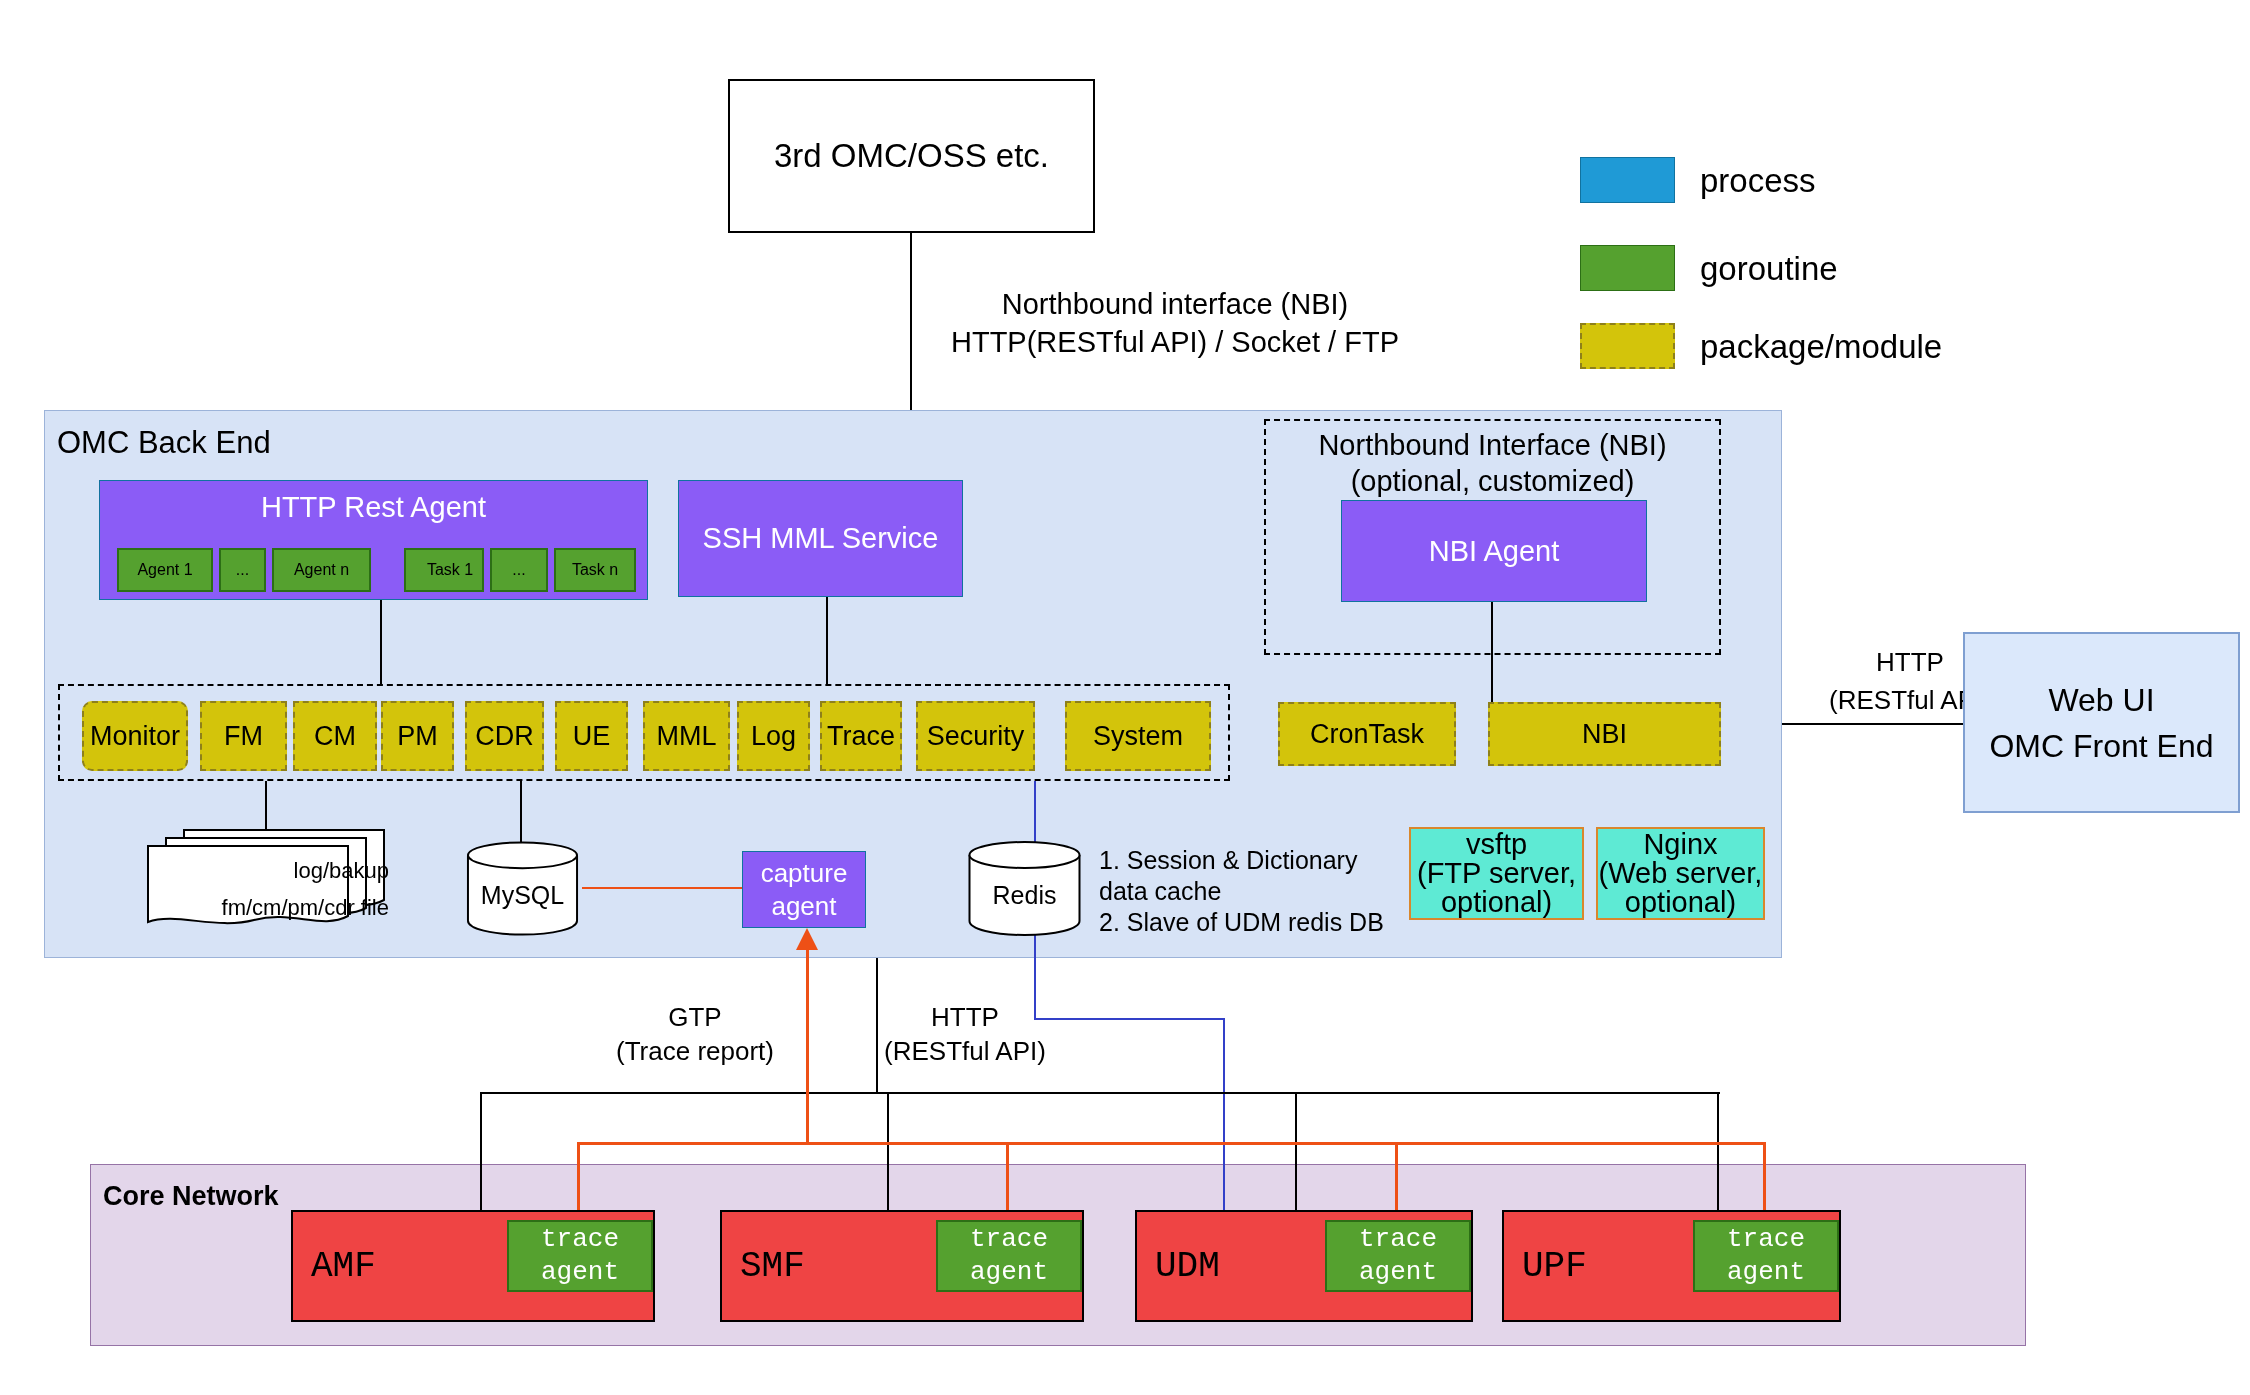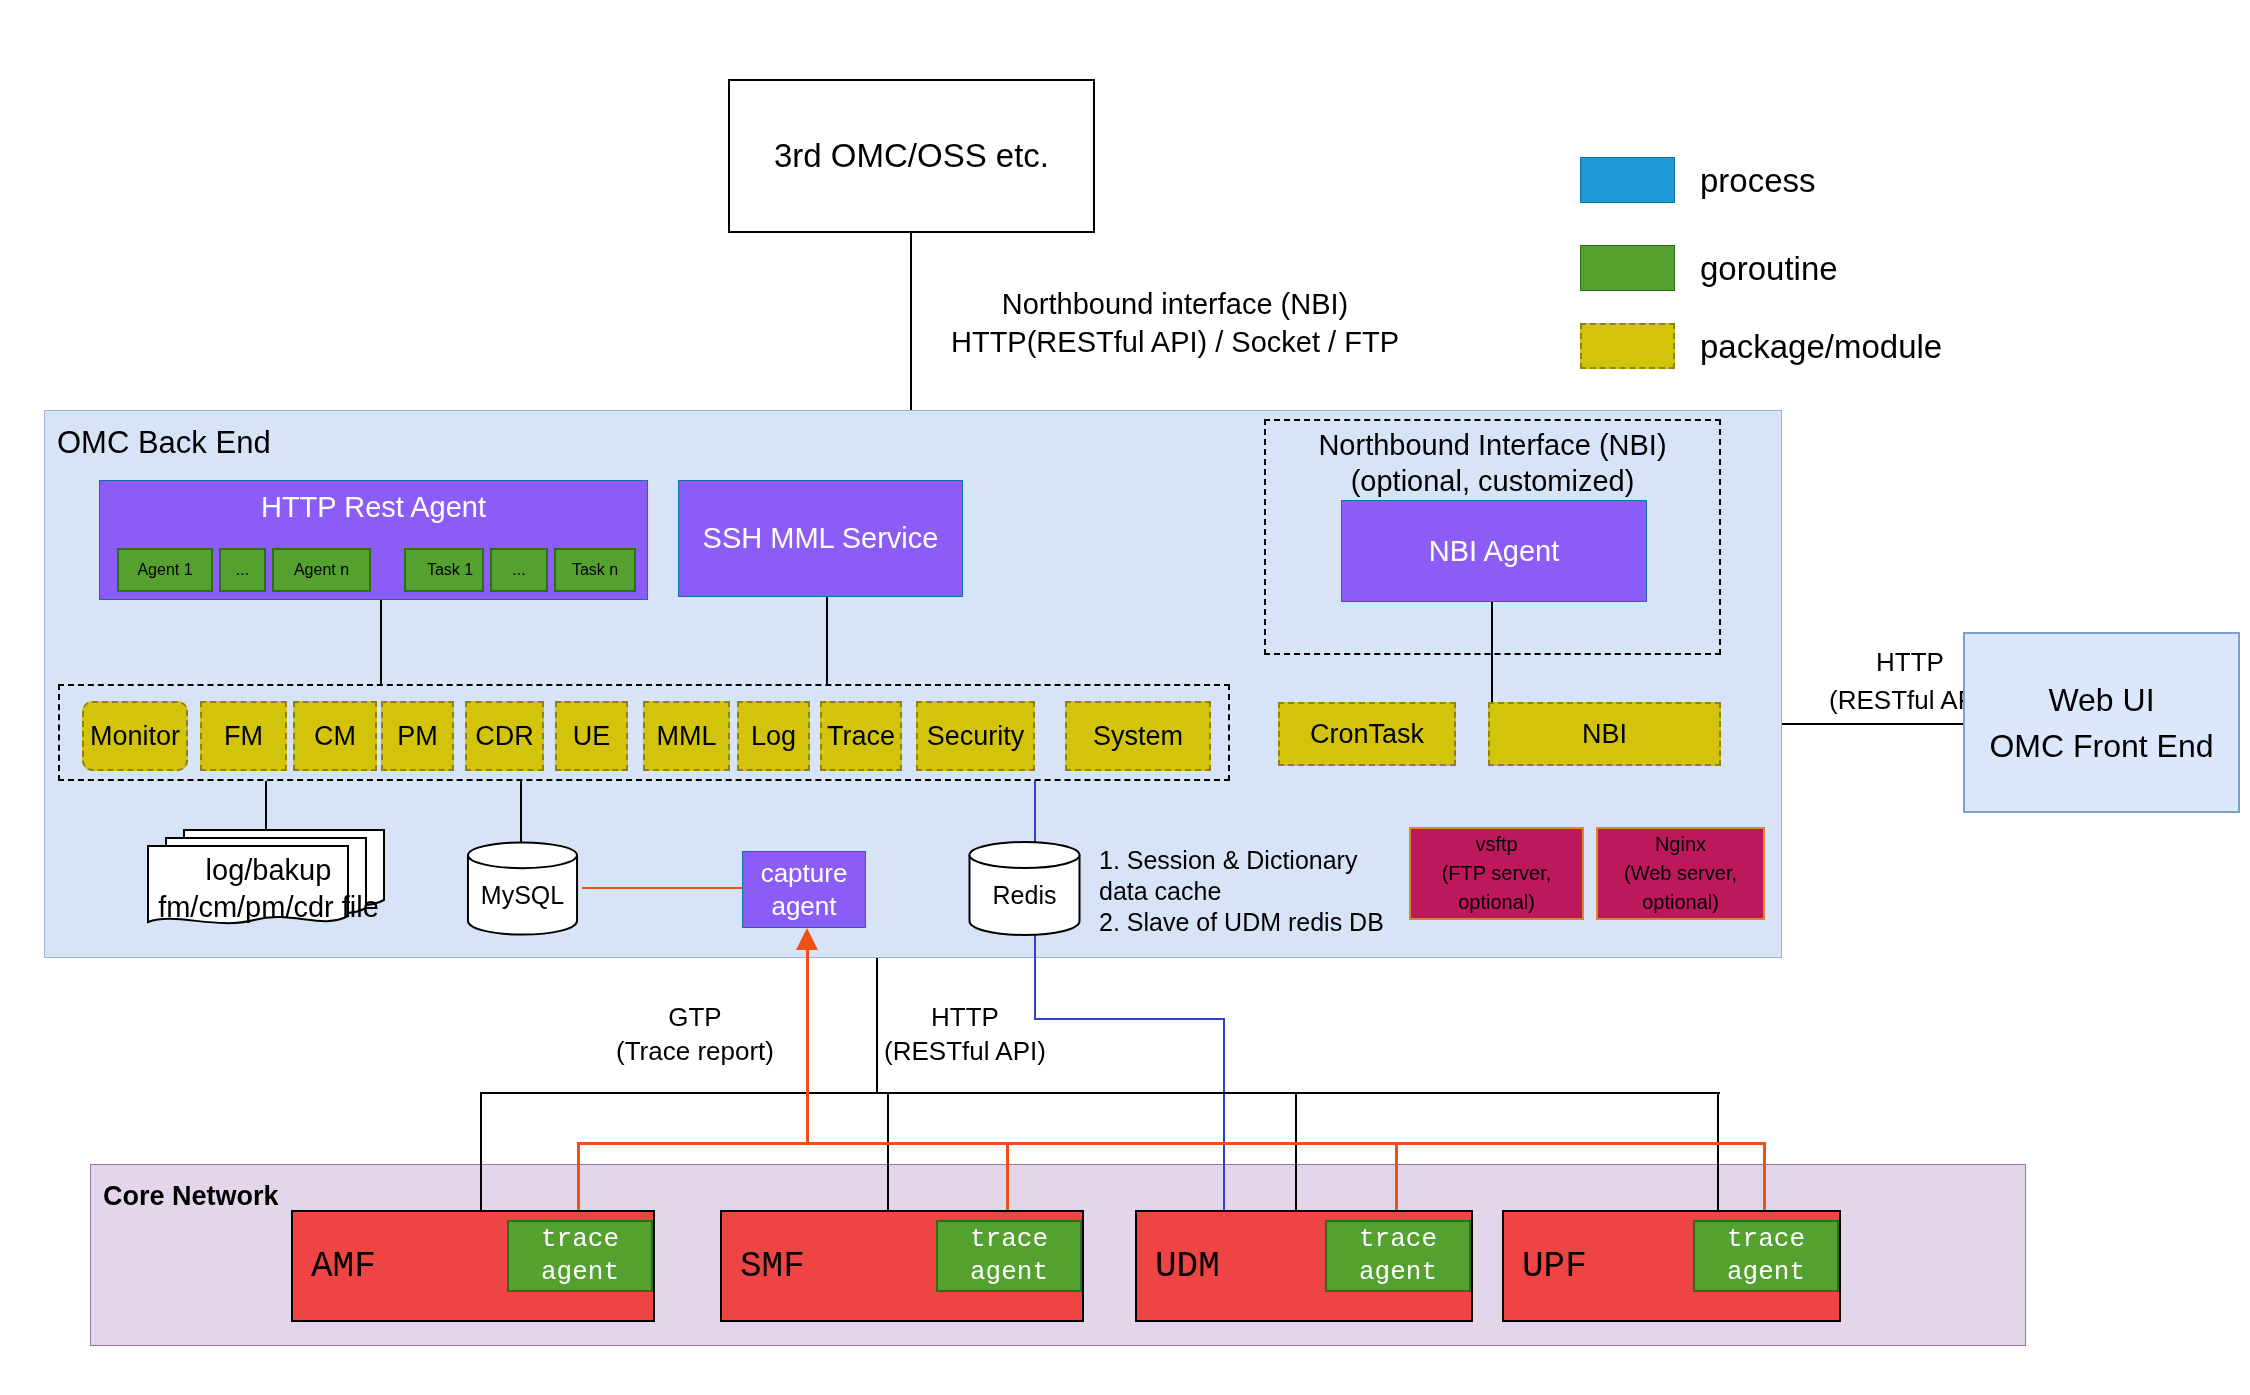--- a/index.html
+++ b/index.html
@@ -11,21 +11,21 @@
   .panel { position:absolute;text-align:right; }
   .panel.backend { background:#d7e3f6; border:1px solid #9cb3d9; }
   .panel.core { background:#e3d6ea; border:1px solid #9673a6; }
   .panel-title { position:absolute; white-space:nowrap; }
 
   .node { position:absolute; display:flex; align-items:center; justify-content:center; text-align:center; }
   .plainbox { background:#fff; border:2px solid #000; }
   .process { background:#8b5cf6; border:1px solid #11729f; color:#fff; }
   .goroutine { background:#55a12f; border:2px solid #2c6f15; color:#000; }
   .module { background:#d3c40b; border:2px dashed #8e801a; color:#000; font-size:27px; }
-  .optional { background:#be185d; border:2px solid #d9872c; color:#000; font-size:20px; line-height:29px; }
+  .optional { background:#5eead4; border:2px solid #d9872c; color:#000; font-size:29px; line-height:29px; }
   .dashed-box { position:absolute; border:2px dashed #000; }
   .webui-box { background:#dbe8fb; border:2px solid #7f9fd1; color:#000; }
 
   .rest-agent { display:block; }
   .rest-title { position:absolute; top:10px; left:0; right:0; text-align:center; color:#fff; font-size:29px; }
   .rest-item { font-size:16px; }
 
   .line { position:absolute; background:#000; }
   .line.orange { background:#ee5016; }
   .line.blue { background:#3340c8; }
@@ -38,21 +38,21 @@
   .center { text-align:center; }
 
   .swatch { position:absolute; }
   .swatch.process-sw { background:#1f9ad6; border:1px solid #11729f; }
   .swatch.goroutine-sw { background:#55a12f; border:1px solid #2c6f15; }
   .swatch.package-sw { background:#d3c40b; border:2px dashed #8e801a; }
   .legend-label { position:absolute; font-size:33px; white-space:nowrap; }
 
   .cyl { position:absolute; }
   .cyl-label { position:absolute; left:0; right:0; top:44px; text-align:center; font-size:25px; }
-  .stack-text { position:absolute; left:2px; right:2px; top:24px; text-align:center; font-size:29px; line-height:37px; white-space:nowrap; }
+  .stack-text { position:absolute; left:2px; right:2px; top:24px; text-align:right; font-size:22px; line-height:37px; white-space:nowrap; }
 
   .ne-box { position:absolute; background:#ef4444; border:2px solid #000;font-family:Liberation Mono, monospace; }
   .ne-name { position:absolute; left:18px; top:50%; transform:translateY(-50%); font-size:36px; }
   .trace-agent { color:#fff; font-size:26px; line-height:33px; }
   .trace-agent span { display:inline-block; max-width:95px; }
 
   .group-line { line-height:38px; }
 </style>
 </head>
 <body>

